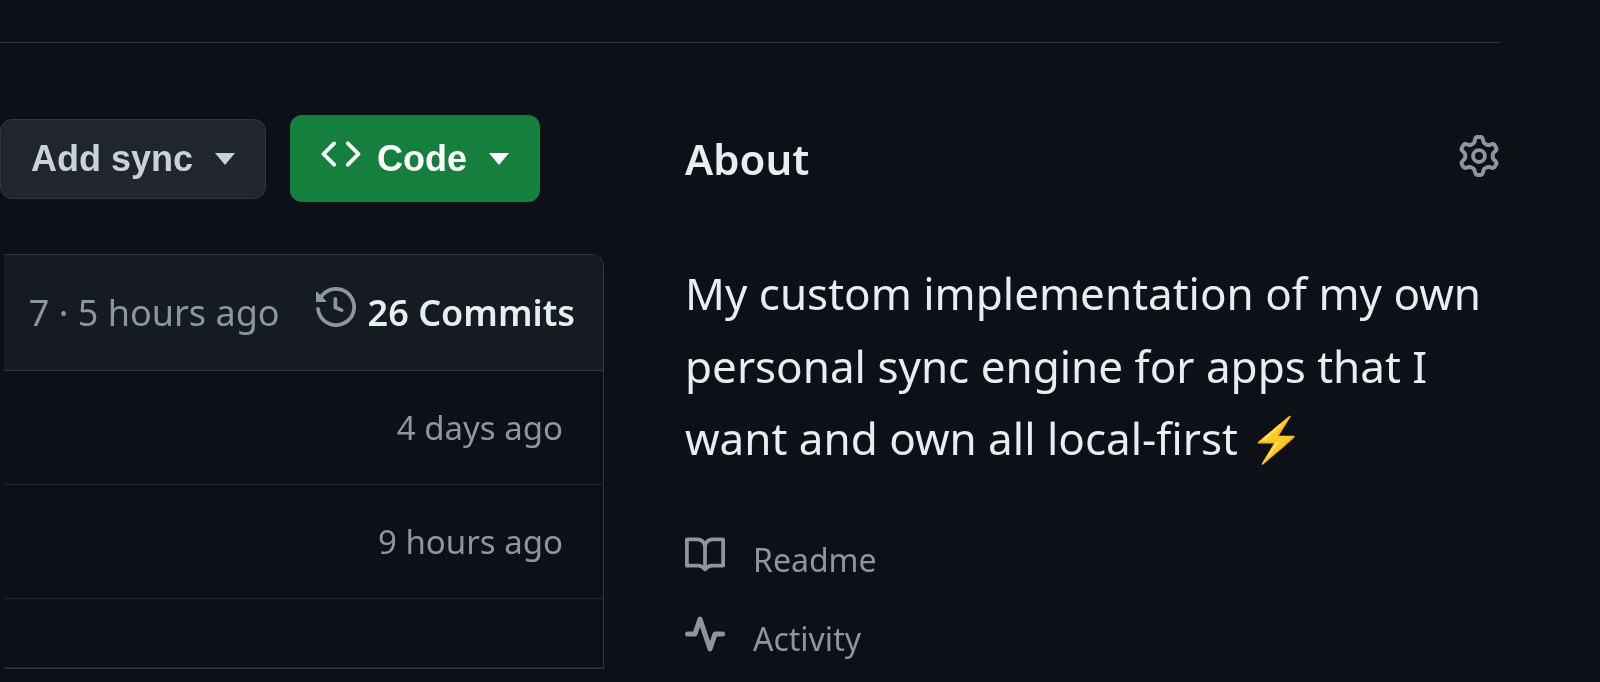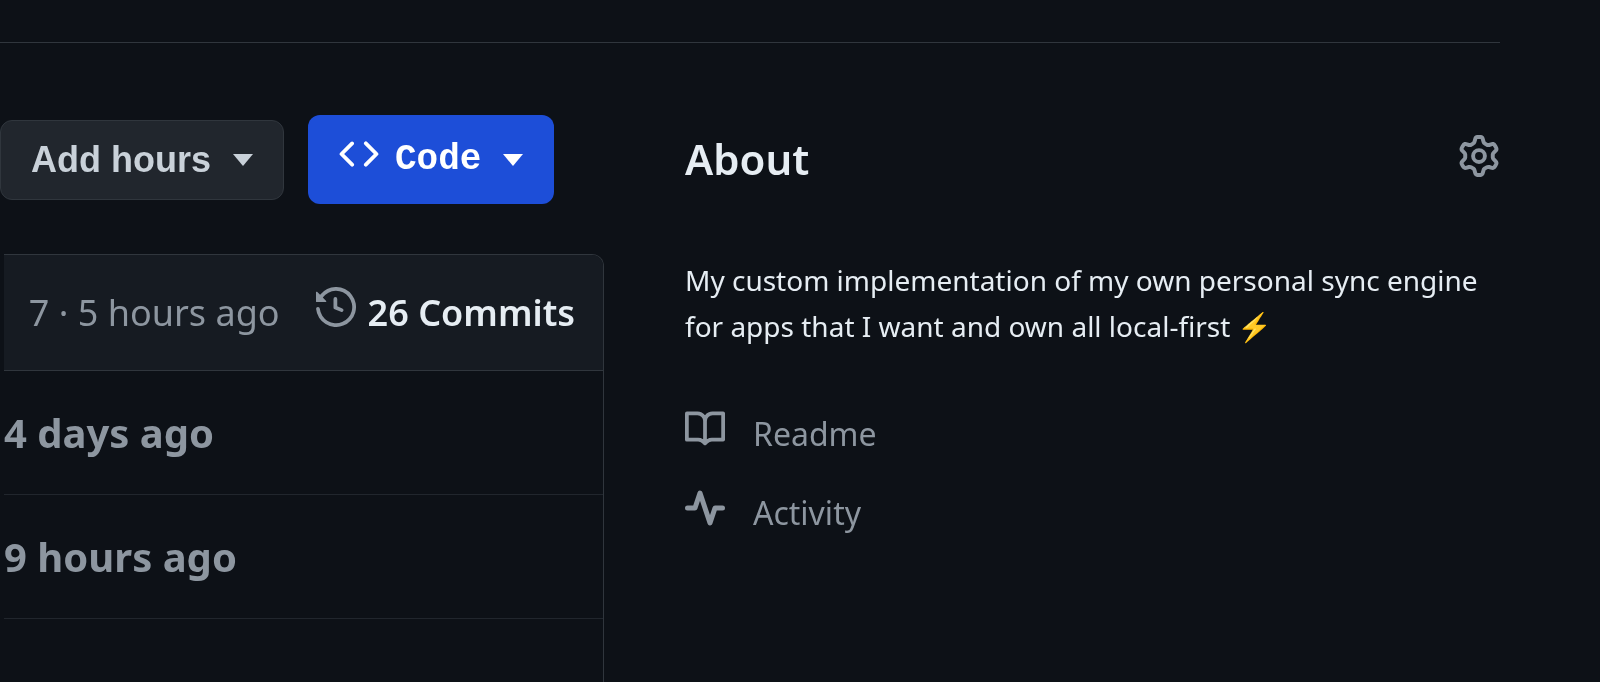--- a/index.html
+++ b/index.html
@@ -48,23 +48,22 @@
       border: 1px solid transparent;
     }
 
     .btn-secondary {
       background-color: #21262d;
       border-color: #30363d;
       color: #c9d1d9;
     }
 
     .btn-primary {
-      background-color: #1d4ed8;
+      background-color: #15803d;
       color: #ffffff;
-      font-family: Liberation Mono, monospace;
     }
 
     .caret-icon {
       width: 0;
       height: 0;
       border-left: 10px solid transparent;
       border-right: 10px solid transparent;
       border-top: 12px solid currentColor;
       margin-left: 6px;
     }
@@ -114,23 +113,23 @@
 
     .history-icon svg {
       width: 40px;
       height: 40px;
       fill: #8d96a0;
     }
 
     .file-row {
       padding: 34px 40px 34px 0;
       border-bottom: 1px solid #21262d;
-      font-size: 40px;
+      text-align: right;
+      font-size: 33px;
       color: #8d96a0;
-      font-weight: bold;
     }
 
     .about-section {
       position: absolute;
       top: 130px;
       left: 670px;
       right: 100px;
       margin-left: 15px;
     }
 
@@ -148,21 +147,21 @@
     }
 
     .gear-icon svg {
       width: 42px;
       height: 42px;
       fill: #8d96a0;
       cursor: pointer;
     }
 
     .about-description {
-      font-size: 28px;
+      font-size: 44px;
       line-height: 1.65;
       color: #e6edf3;
       margin-bottom: 60px;
     }
 
     .about-links {
       display: flex;
       flex-direction: column;
       gap: 30px;
     }
@@ -188,21 +187,21 @@
       stroke-width: 2;
     }
   </style>
 </head>
 <body>
 
 <div class="top-divider"></div>
 
 <div class="toolbar">
   <button class="btn btn-secondary">
-    <span>Add hours</span>
+    <span>Add sync</span>
     <span class="caret-icon"></span>
   </button>
 
   <button class="btn btn-primary">
     <span class="code-icon">
       <svg viewBox="0 0 16 16">
           <path d="M4.72 3.22a.75.75 0 0 1 1.06 1.06L2.06 8l3.72 3.72a.75.75 0 1 1-1.06 1.06L.47 8.53a.75.75 0 0 1 0-1.06Zm6.56 0a.75.75 0 1 0-1.06 1.06L13.94 8l-3.72 3.72a.75.75 0 1 0 1.06 1.06l4.25-4.25a.75.75 0 0 0 0-1.06Z"></path>
         </svg>
     </span>
     <span>Code</span>

